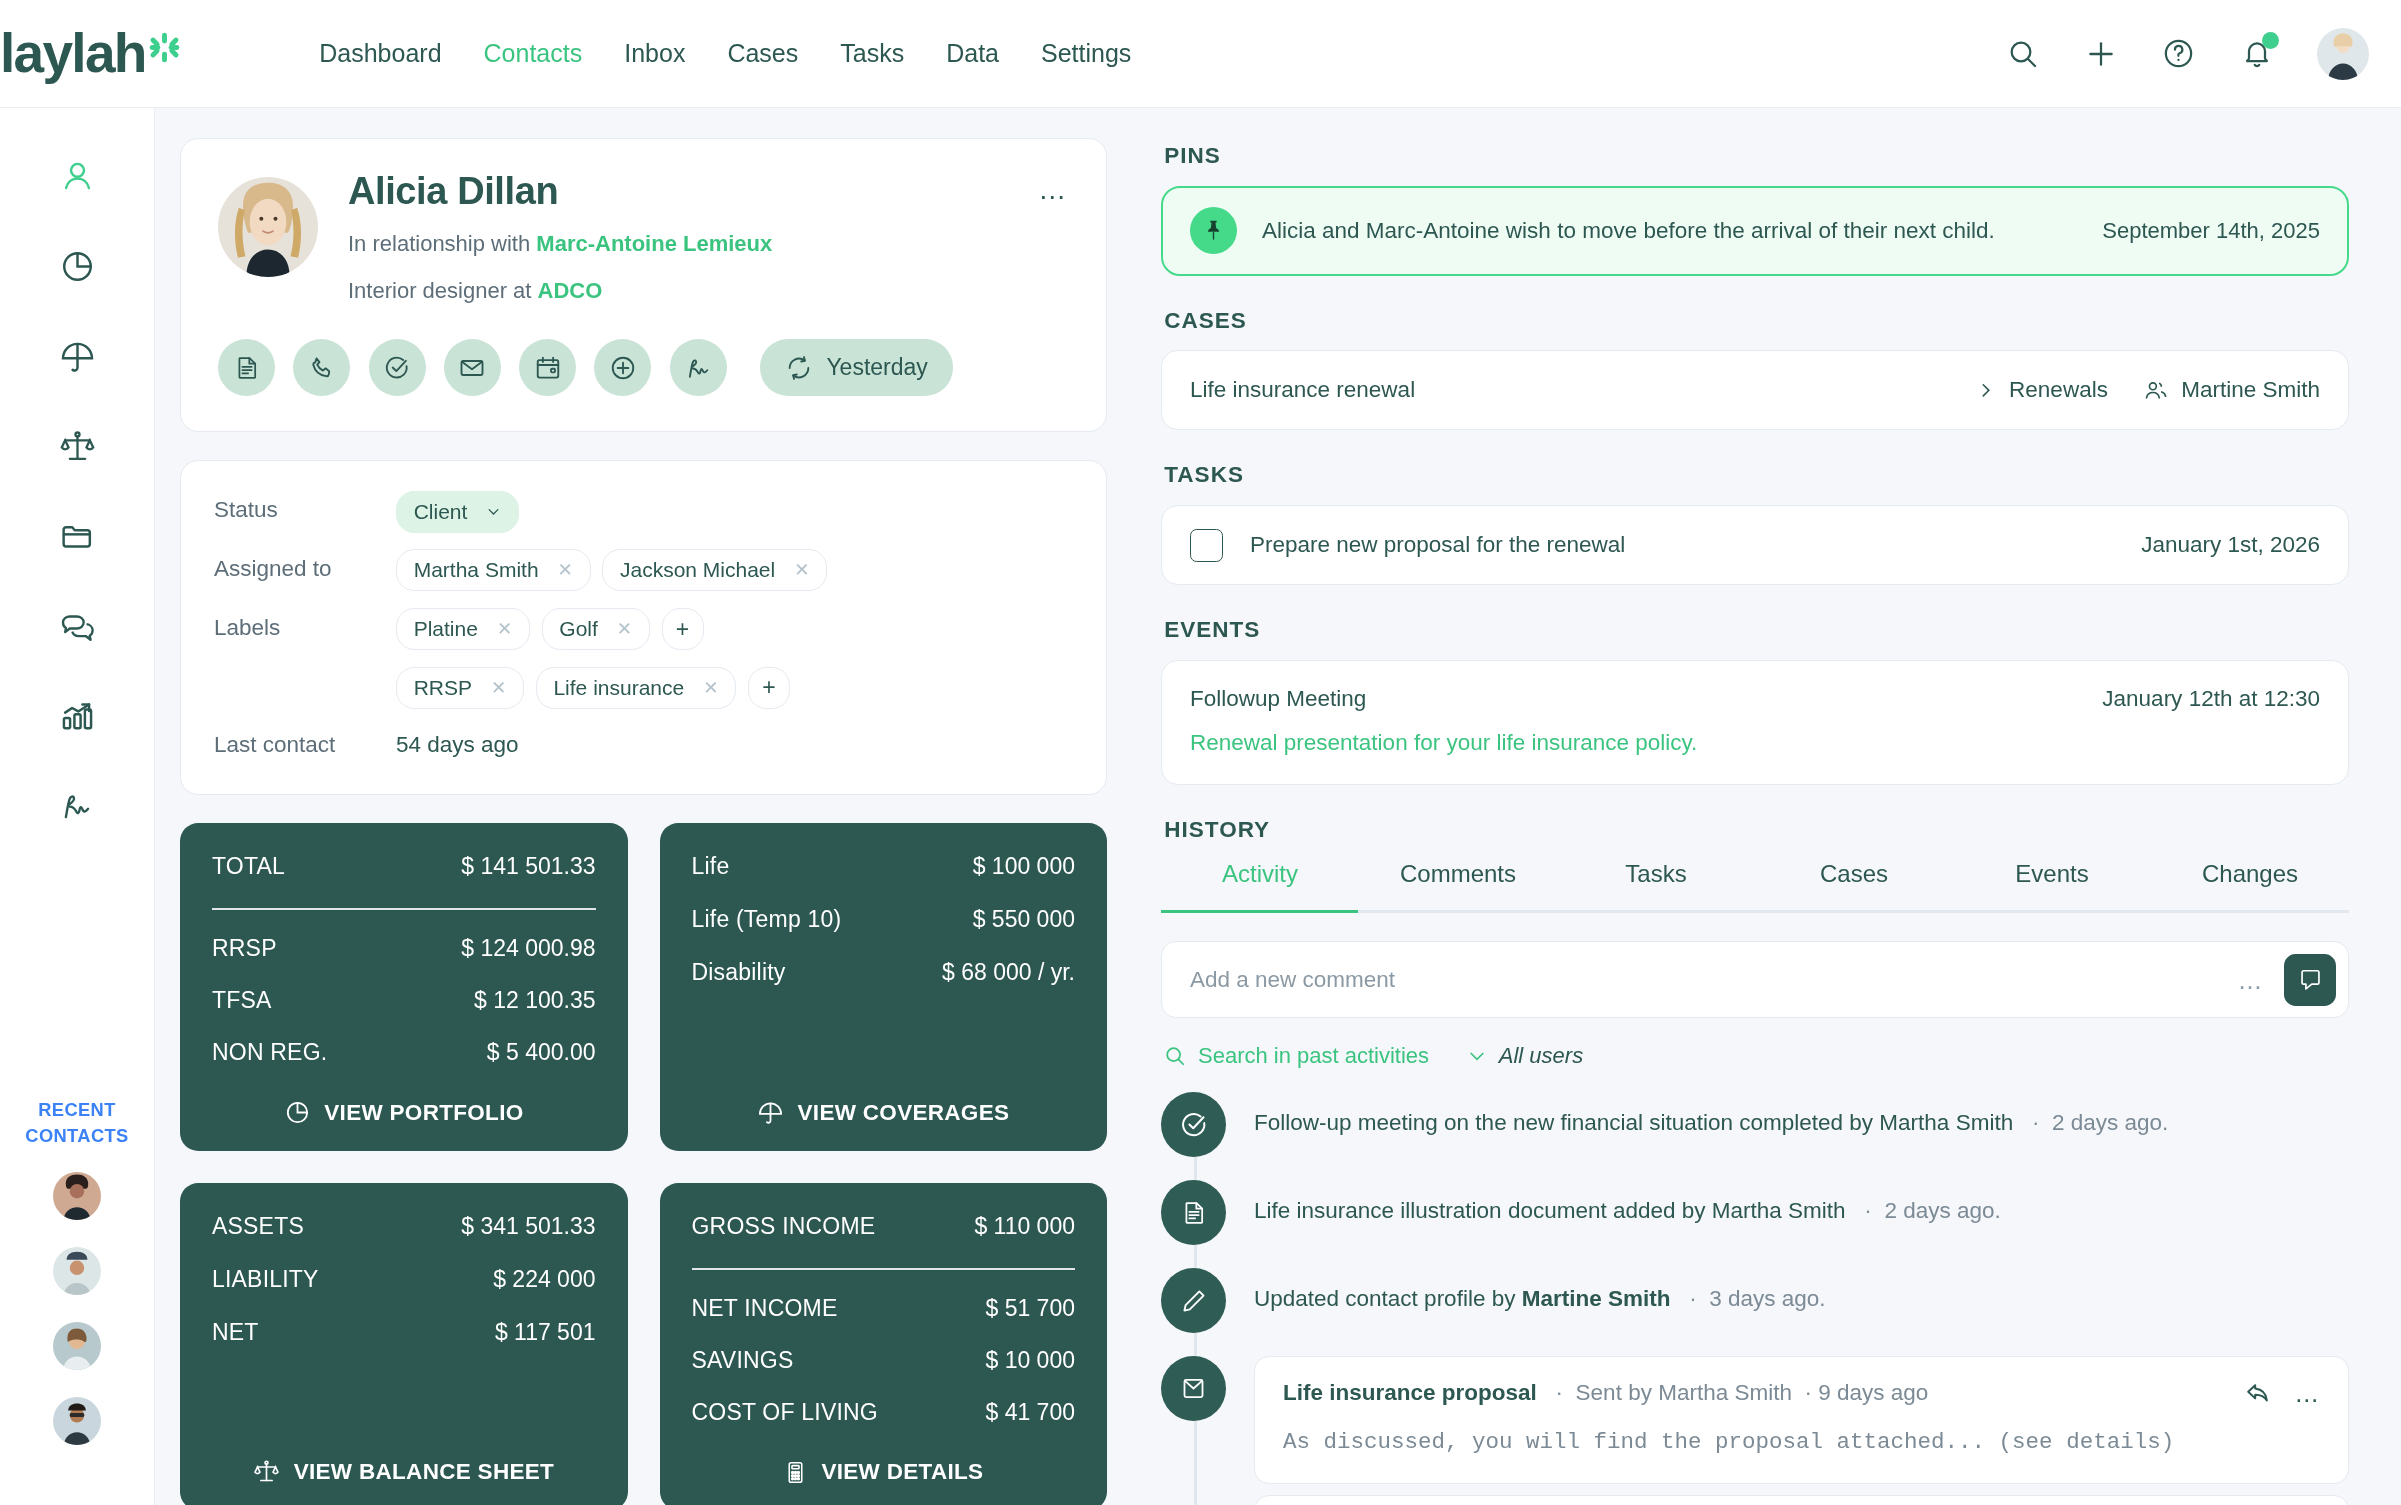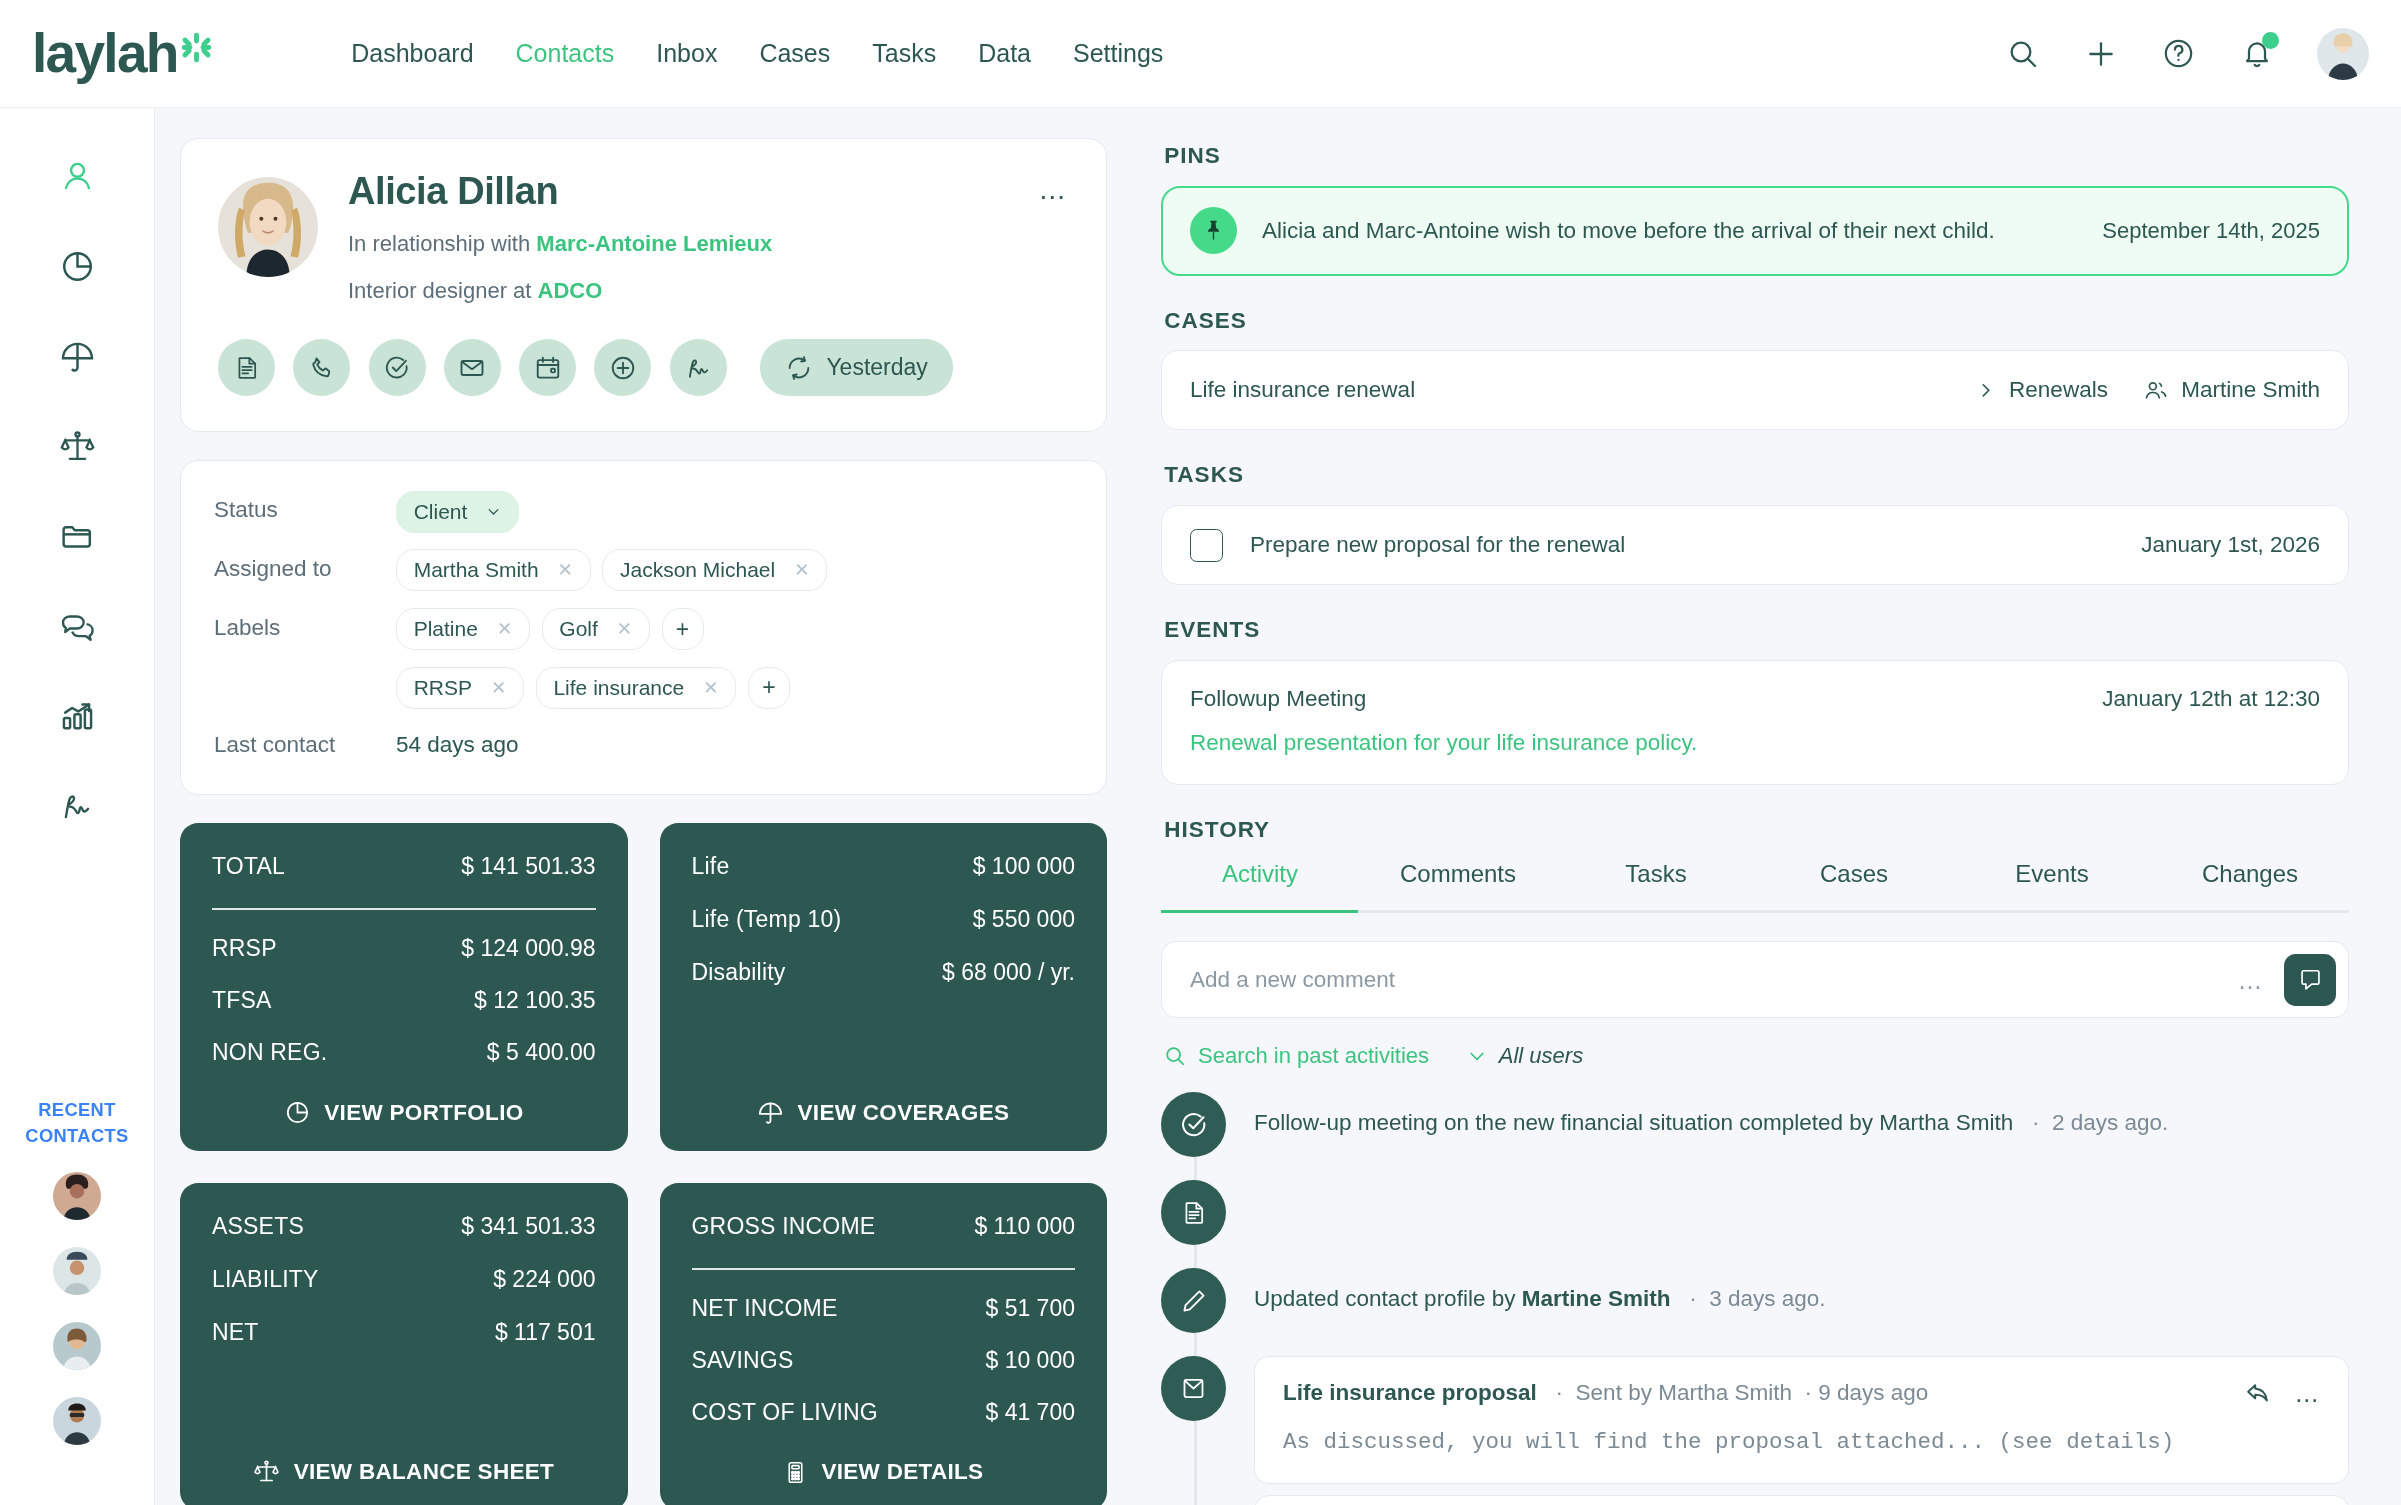--- a/index.html
+++ b/index.html
@@ -25,21 +25,21 @@
     color:var(--dark);
     -webkit-font-smoothing:antialiased;
   }
   
   .topbar{
     height:108px;width:2401px;background:#fff;
     display:flex;align-items:center;
     border-bottom:0.8px solid #e9edf2;
     position:relative;
   }
-  .logo-wrap{display:flex;align-items:flex-start;margin-left:32px;}
+  .logo-wrap{display:flex;align-items:flex-start;}
   .logo-text{
     font-size:55px;font-weight:700;letter-spacing:-1.7px;color:var(--dark);
     line-height:1;font-family:"Liberation Sans", sans-serif;
   }
   .logo-star{margin-left:2.5px;margin-top:5px;}
   .nav{display:flex;align-items:center;gap:42px;margin-left:138px;}
   .nav a{
     font-size:25px;color:var(--dark);text-decoration:none;font-weight:400;
   }
   .nav a.active{color:var(--green-text);}
@@ -734,20 +734,24 @@
       </div>
 
       <div class="fitem">
         <div class="fico">
           <svg width="28" height="28" viewBox="0 0 24 24" fill="none" stroke="#fff" stroke-width="1.5" stroke-linecap="round" stroke-linejoin="round">
             <path d="M6 3.5h8.2L19 8.3V20a.5.5 0 0 1-.5.5H6a.5.5 0 0 1-.5-.5V4a.5.5 0 0 1 .5-.5z"></path>
             <path d="M14 3.5V8.3H19"></path>
               <path d="M8 11h8M8 13.8h8M8 16.6h5"></path>
             </svg>
         </div>
+        <div class="ftext">
+          <span>Life insurance illustration document added by Martha Smith</span>
+          <span class="muted">&nbsp;&nbsp;<span>·</span>&nbsp;&nbsp;<span>2 days ago.</span></span>
+        </div>
       </div>
 
       <div class="fitem">
         <div class="fico">
           <svg width="28" height="28" viewBox="0 0 24 24" fill="none" stroke="#fff" stroke-width="1.6" stroke-linecap="round" stroke-linejoin="round">
             <path d="M16.6 3.8l3.6 3.6L8.4 19.2l-4.6 1 1-4.6z"></path>
             </svg>
         </div>
         <div class="ftext">
           <span>Updated contact profile by </span><b>Martine Smith</b>

